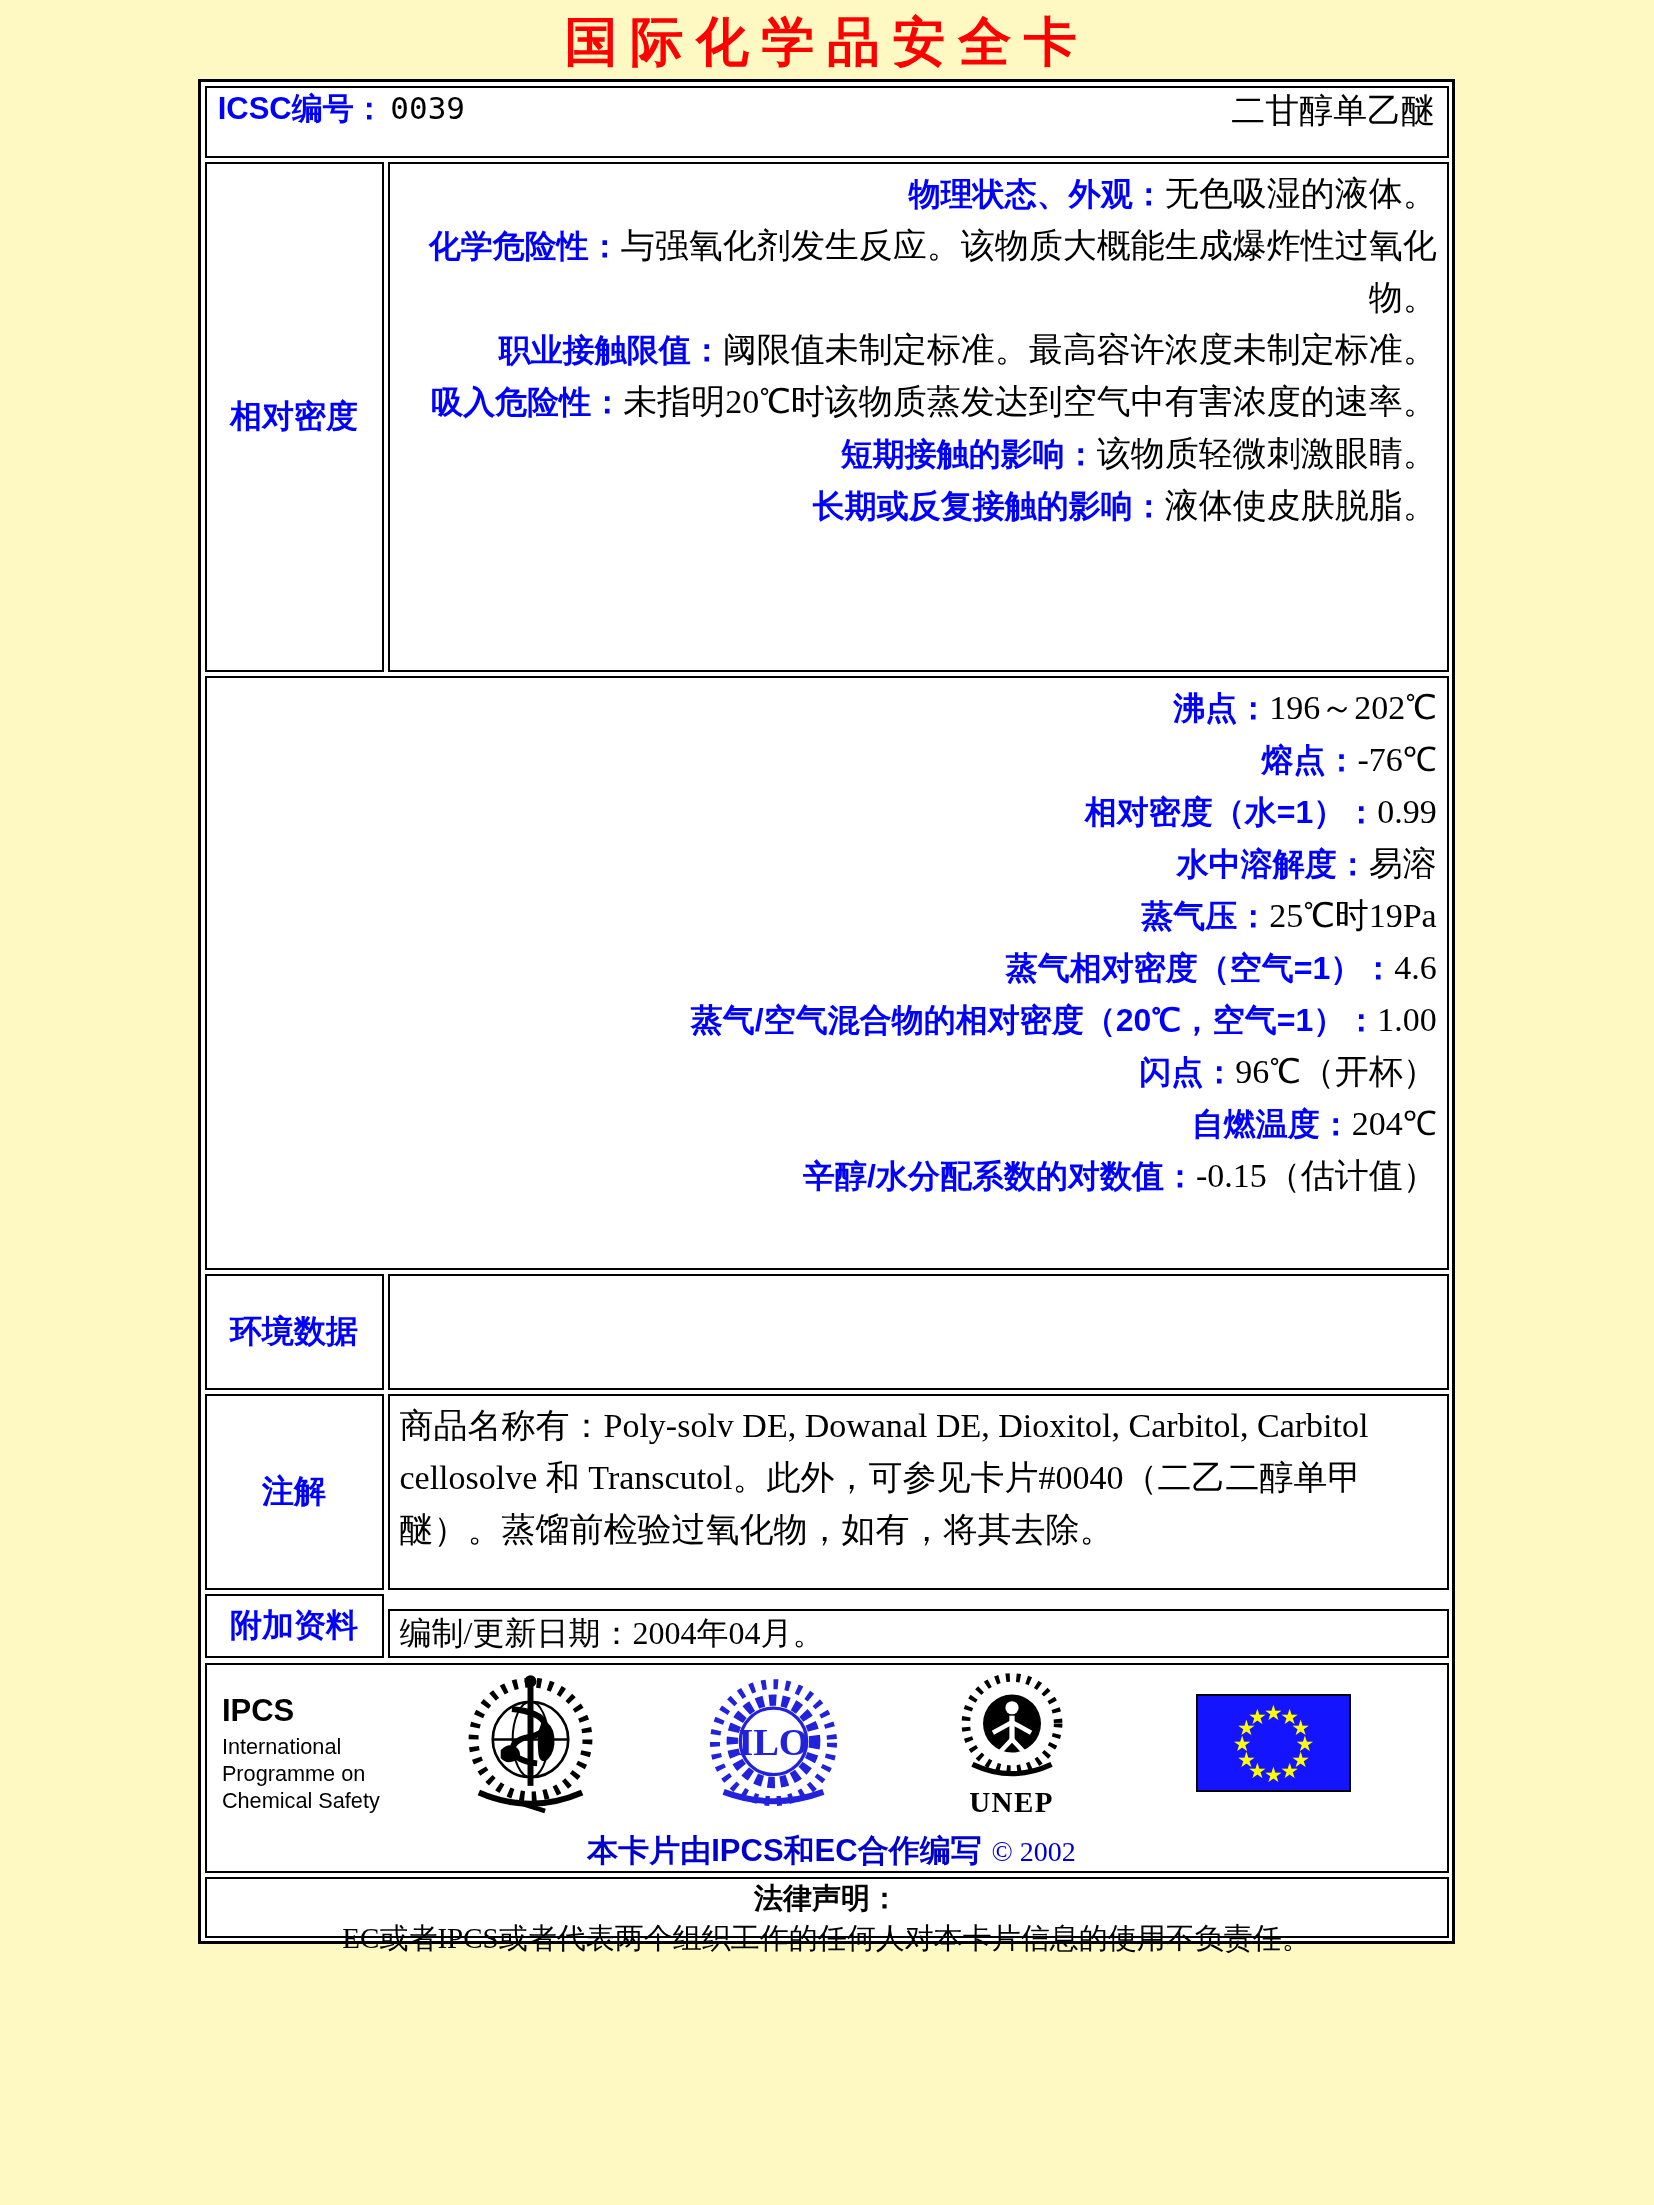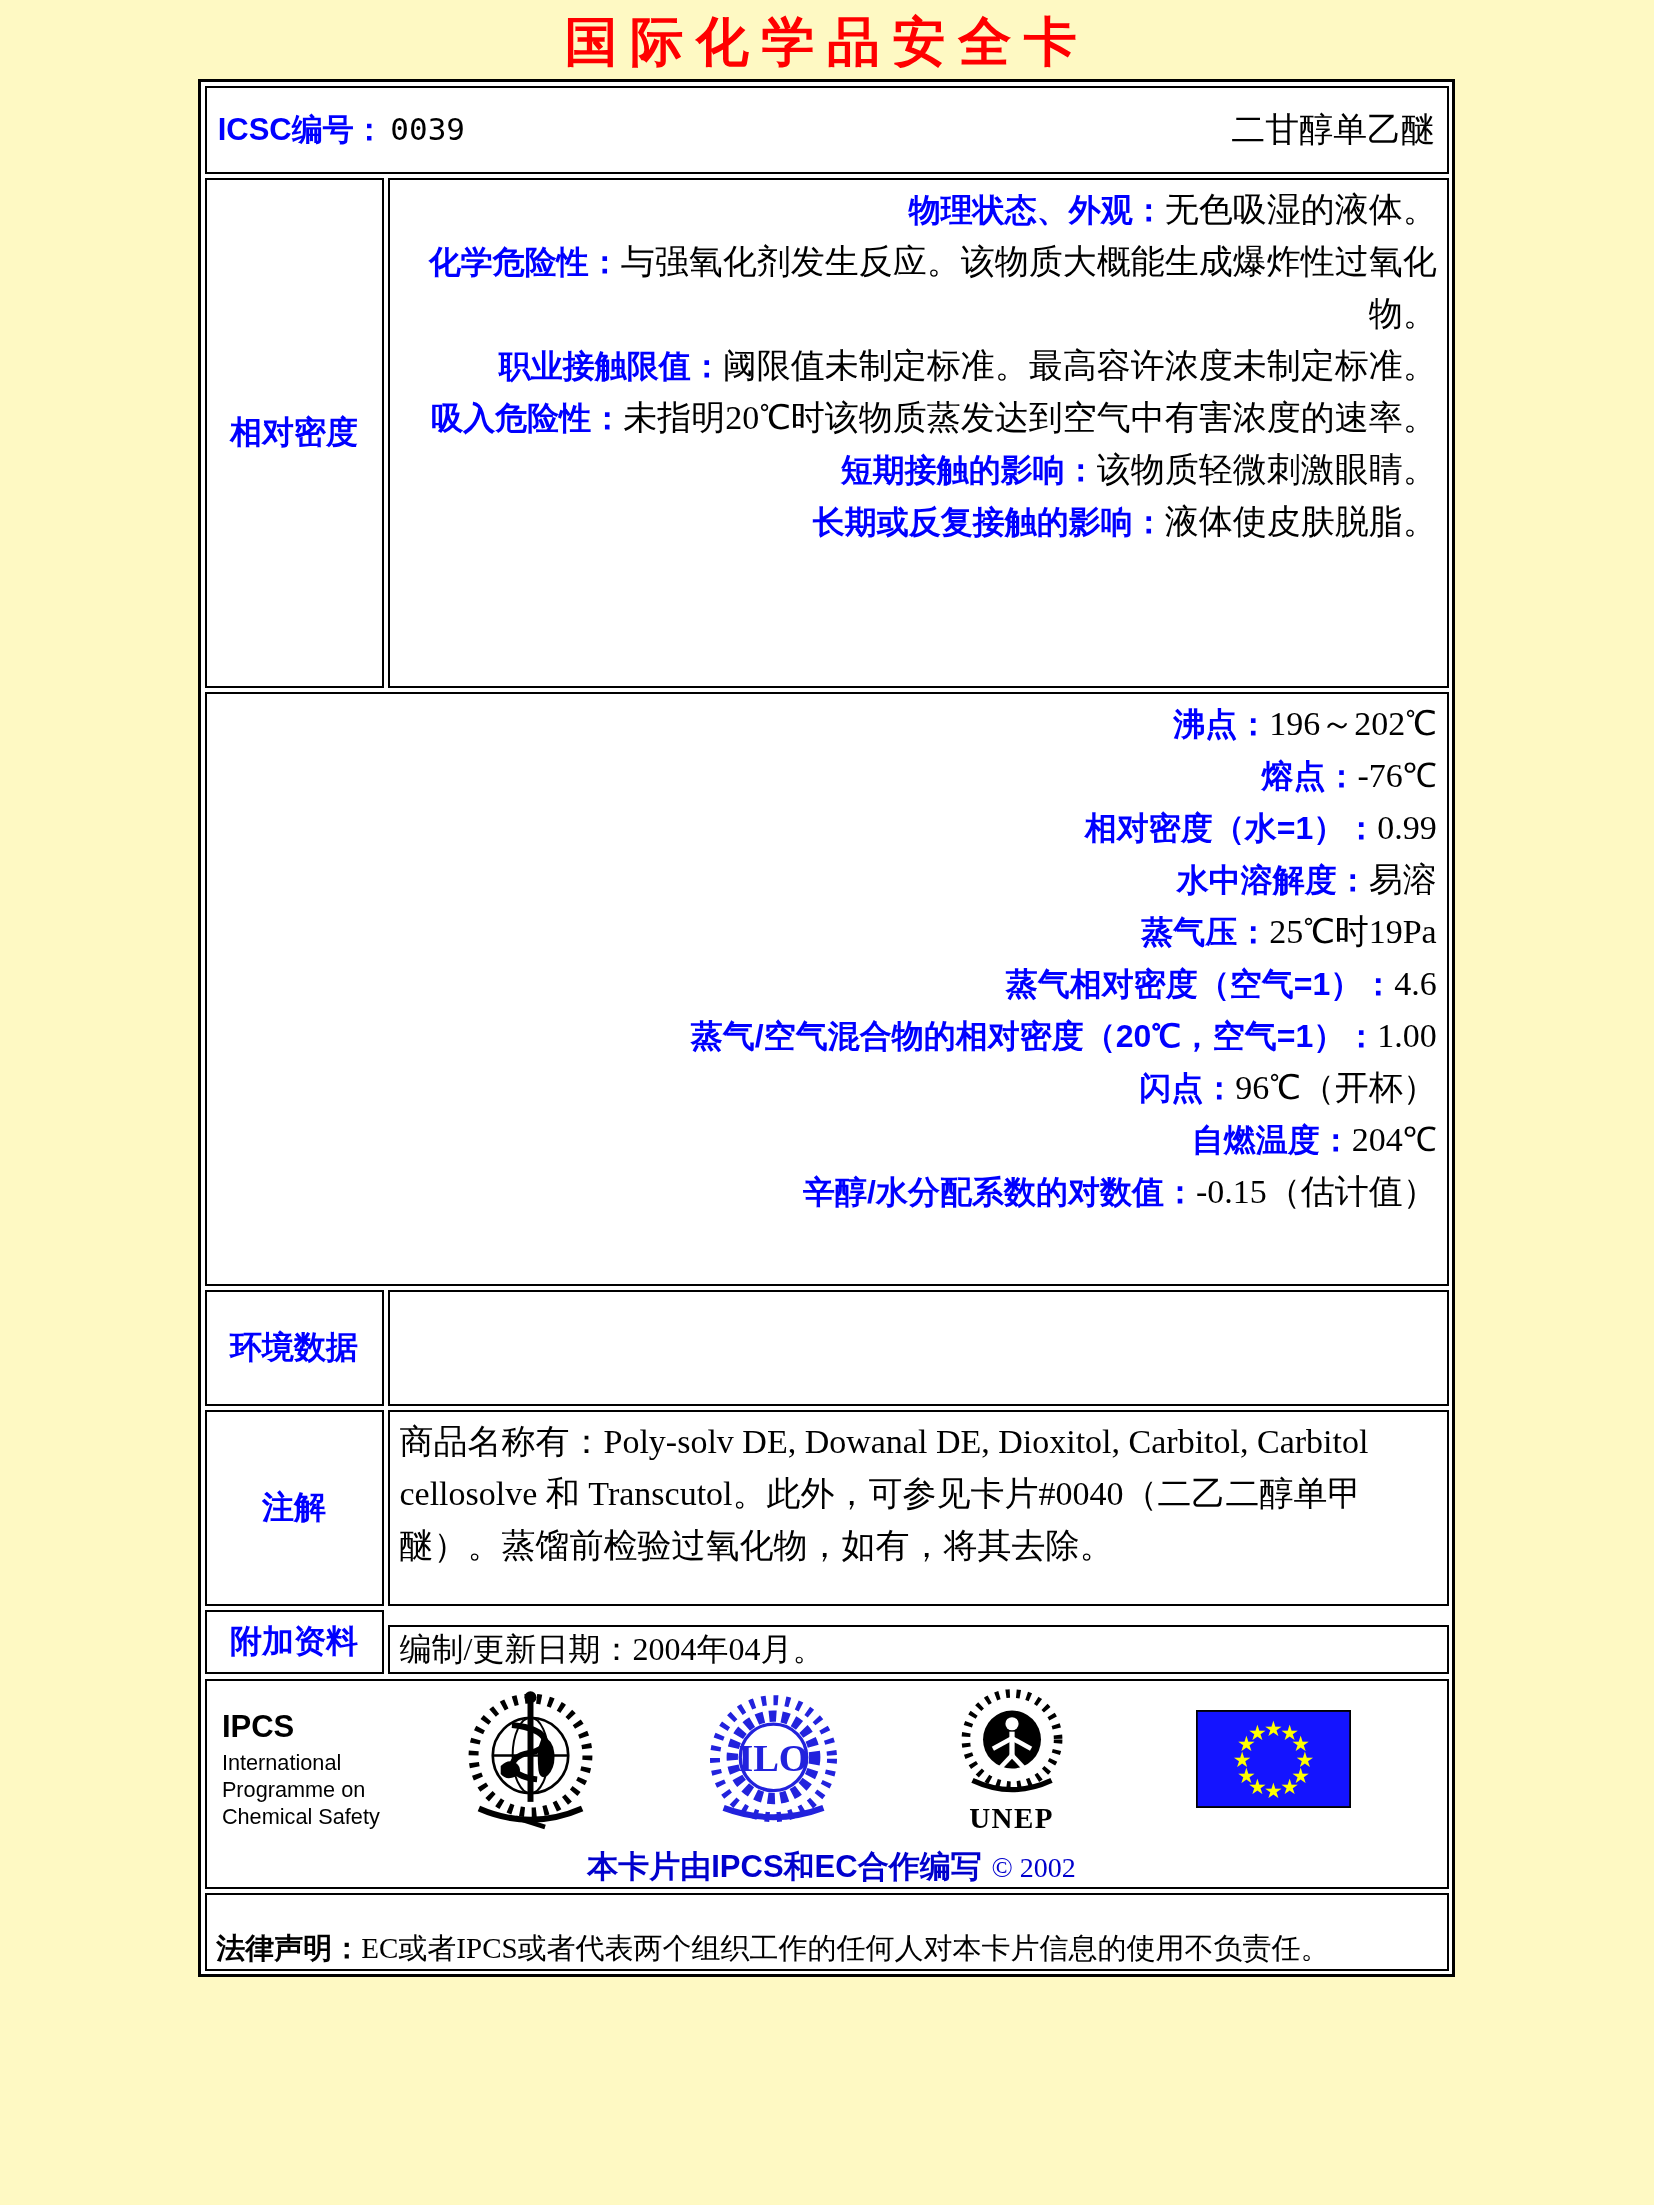--- a/index.html
+++ b/index.html
@@ -12,21 +12,21 @@
   
   .card{position:absolute;left:198px;top:79px;width:1257px;box-sizing:border-box;
     border:3.5px solid #000;padding:3.5px;background:#fff;}
   .trow{display:flex;gap:4.2px;margin-bottom:4.2px;}
   .trow:last-child{margin-bottom:0;}
   .cell{border:2.1px solid #000;box-sizing:border-box;background:#fff;}
   .label-cell{flex:0 0 179px;display:flex;align-items:center;justify-content:center;
     font-family:"Liberation Sans",sans-serif;font-weight:700;color:#0000FF;font-size:32px;}
   .content-cell{flex:1;padding:4.2px 9.8px;}
   
-  .header-cell{width:100%;height:88px;display:flex;align-items:center;
+  .header-cell{width:100%;height:72px;display:flex;align-items:flex-start;
     justify-content:space-between;padding:0 11.2px;}
   .icsc-label{font-family:"Liberation Sans",sans-serif;font-weight:700;color:#0000FF;font-size:31px;}
   .icsc-number{font-family:"DejaVu Sans Mono",monospace;color:#000;font-size:31px;margin-left:5.6px;}
   .chem-name{font-family:"Liberation Serif",serif;color:#000;font-size:34px;}
   
   .item{margin:0;font-size:34px;line-height:52px;color:#000;text-align:right;}
   .plabel{font-family:"Liberation Sans",sans-serif;font-weight:700;color:#0000FF;font-size:32px;}
   .pval{font-family:"Liberation Serif",serif;color:#000;}
   .h-important{height:510px;}
   .h-physical{height:594px;}
@@ -43,21 +43,21 @@
   .who-logo{position:absolute;left:257px;top:7px;}
   .ilo-logo{position:absolute;left:500px;top:11.2px;}
   .unep-block{position:absolute;left:742px;top:5.6px;width:126px;text-align:center;}
   .unep-text{font-family:"Liberation Serif",serif;font-weight:700;font-size:29px;color:#000;
     letter-spacing:1.4px;margin-top:-5.6px;}
   .eu-flag{position:absolute;left:989px;top:29px;}
   .credit-line{position:absolute;left:5px;top:165px;width:100%;text-align:center;}
   .credit-main{font-family:"Liberation Sans",sans-serif;font-weight:700;font-size:31px;color:#0000CD;}
   .credit-year{font-family:"Liberation Serif",serif;font-size:28px;color:#0000CD;margin-left:9.8px;}
   
-  .legal-cell{width:100%;height:78px;display:flex;align-items:flex-end;padding:0 9.8px;}
+  .legal-cell{width:100%;height:61px;display:flex;align-items:center;padding:0 9.8px;flex-direction:column;}
   .legal-label{font-family:"Liberation Sans",sans-serif;font-weight:700;font-size:29px;color:#000;}
   .legal-text{font-family:"Liberation Serif",serif;font-size:29px;color:#000;}
 </style>
 </head>
 <body>
 
 <div class="page">
 
   <div class="main-title">国际化学品安全卡</div>
 

